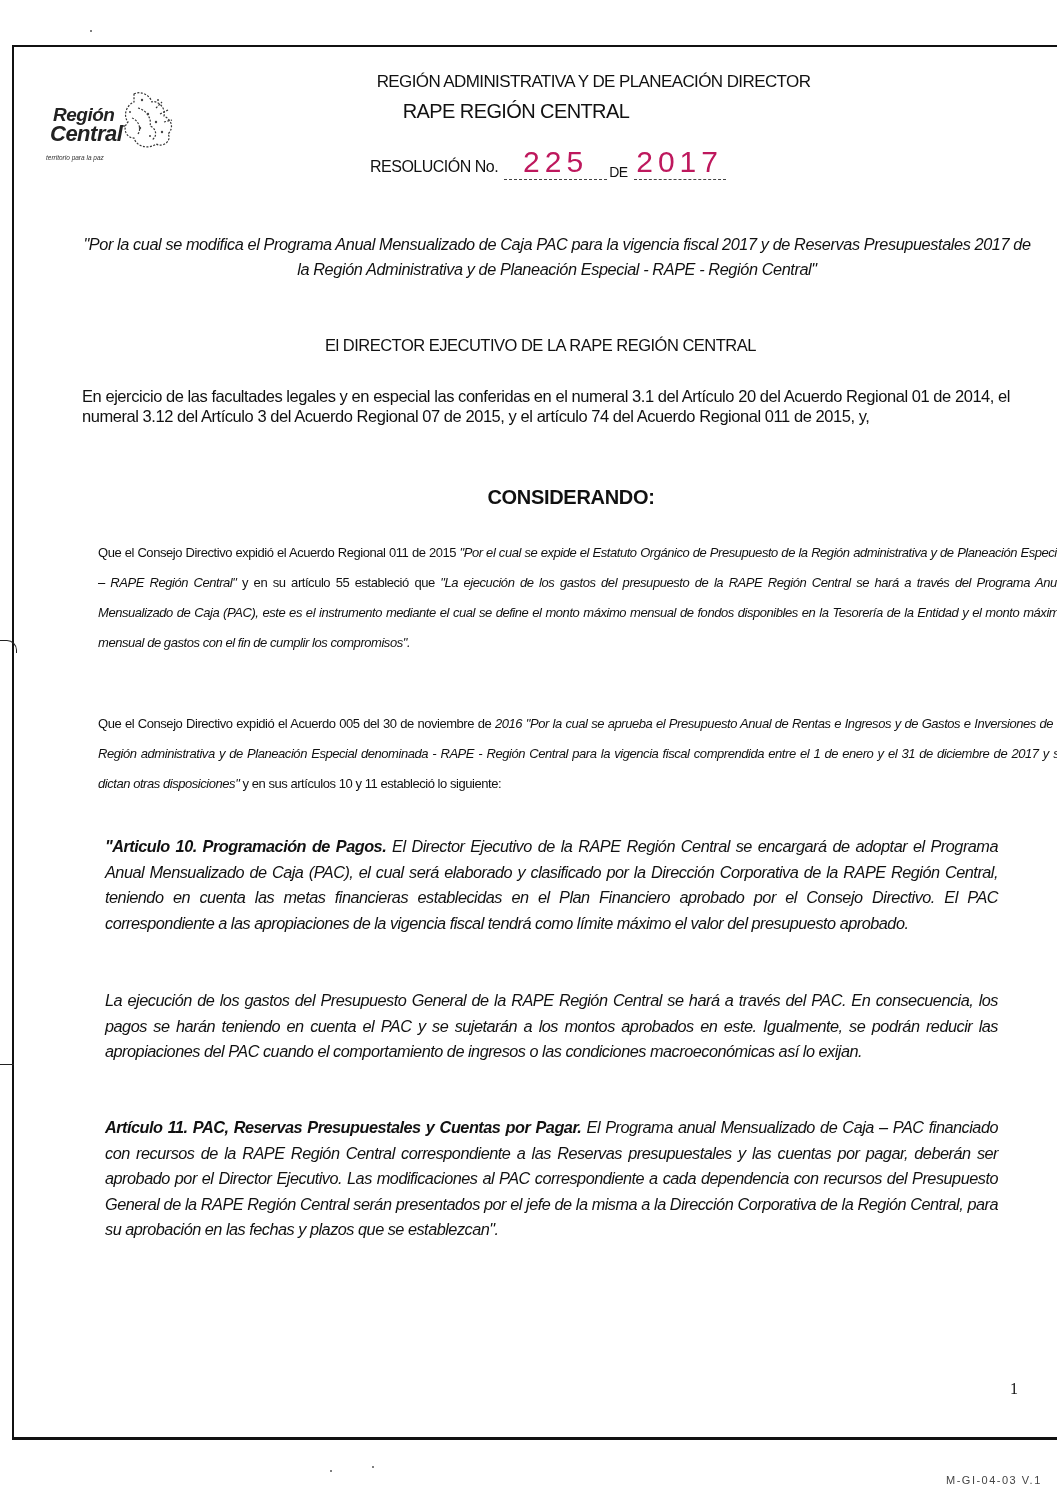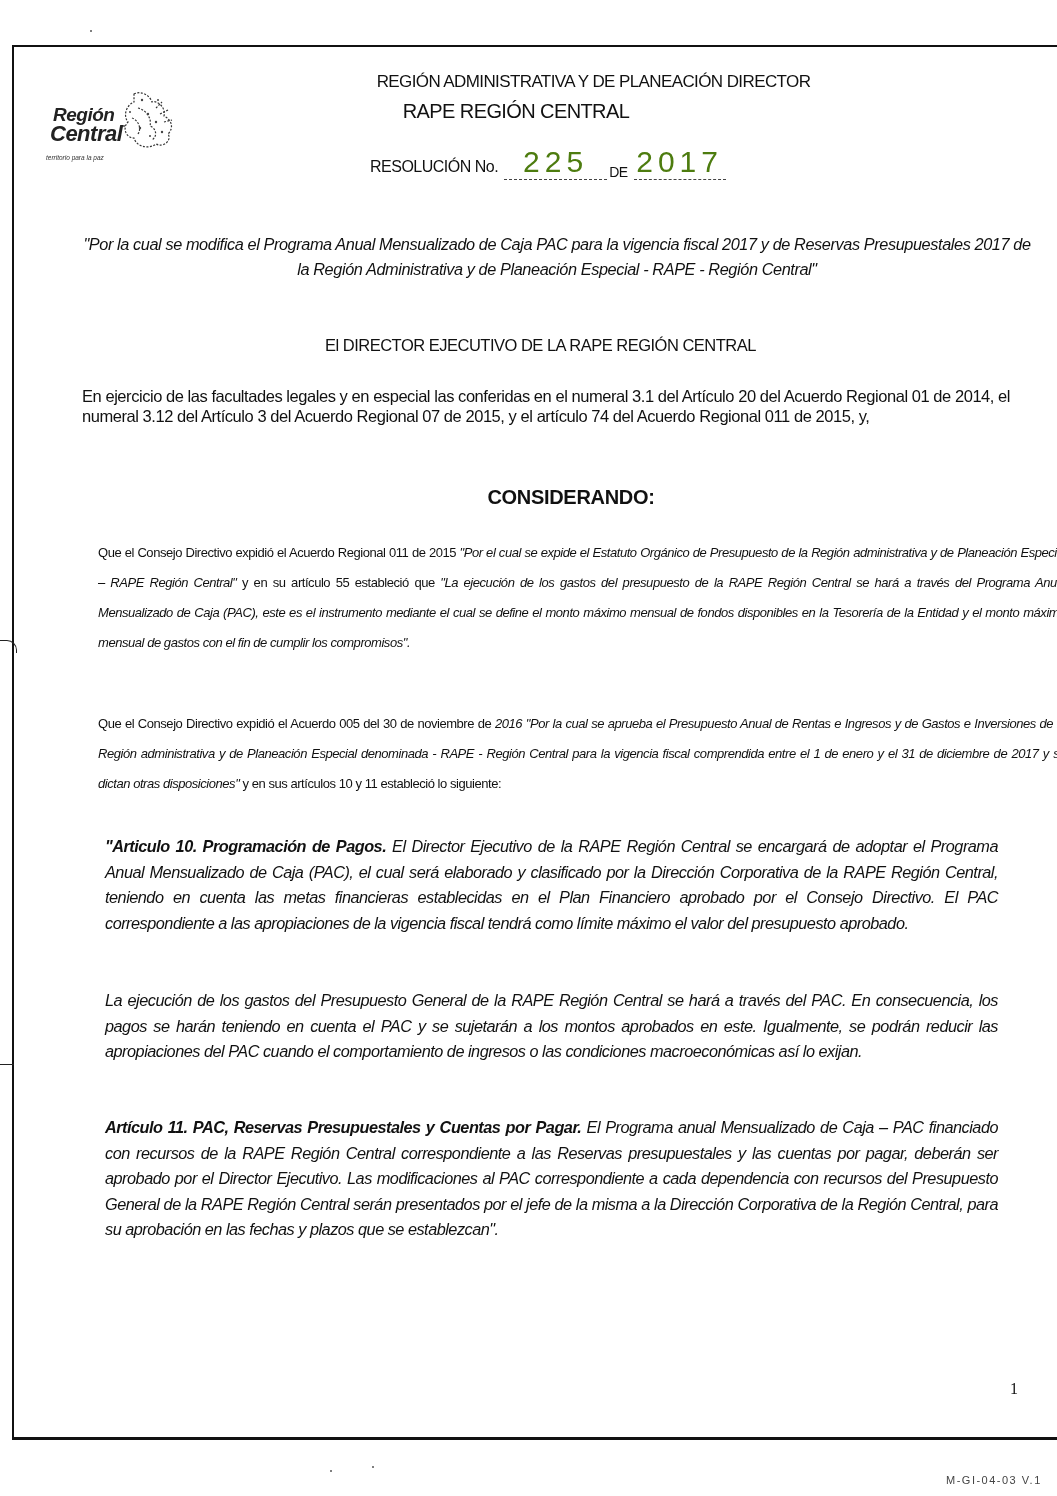--- a/index.html
+++ b/index.html
@@ -99,21 +99,21 @@
     }
     .resolution .label { padding-bottom: 4px; }
     .resolution .blank {
       border-bottom: 1px dashed #444;
       text-align: center;
       font-family: "Liberation Sans Narrow", "Liberation Sans", sans-serif;
       font-size: 30px;
       letter-spacing: 5px;
       line-height: 34px;
       margin-left: 6px;
-      color: #4d7c0f;
+      color: #be185d;
     }
     .resolution .num { width: 103px; }
     .resolution .year { width: 92px; }
     .resolution .de { padding-bottom: 0px; font-size: 14px; margin-left: 2px; }
 
     .title-quote {
       position: absolute;
       top: 232px;
       left: 82px;
       width: 950px;

